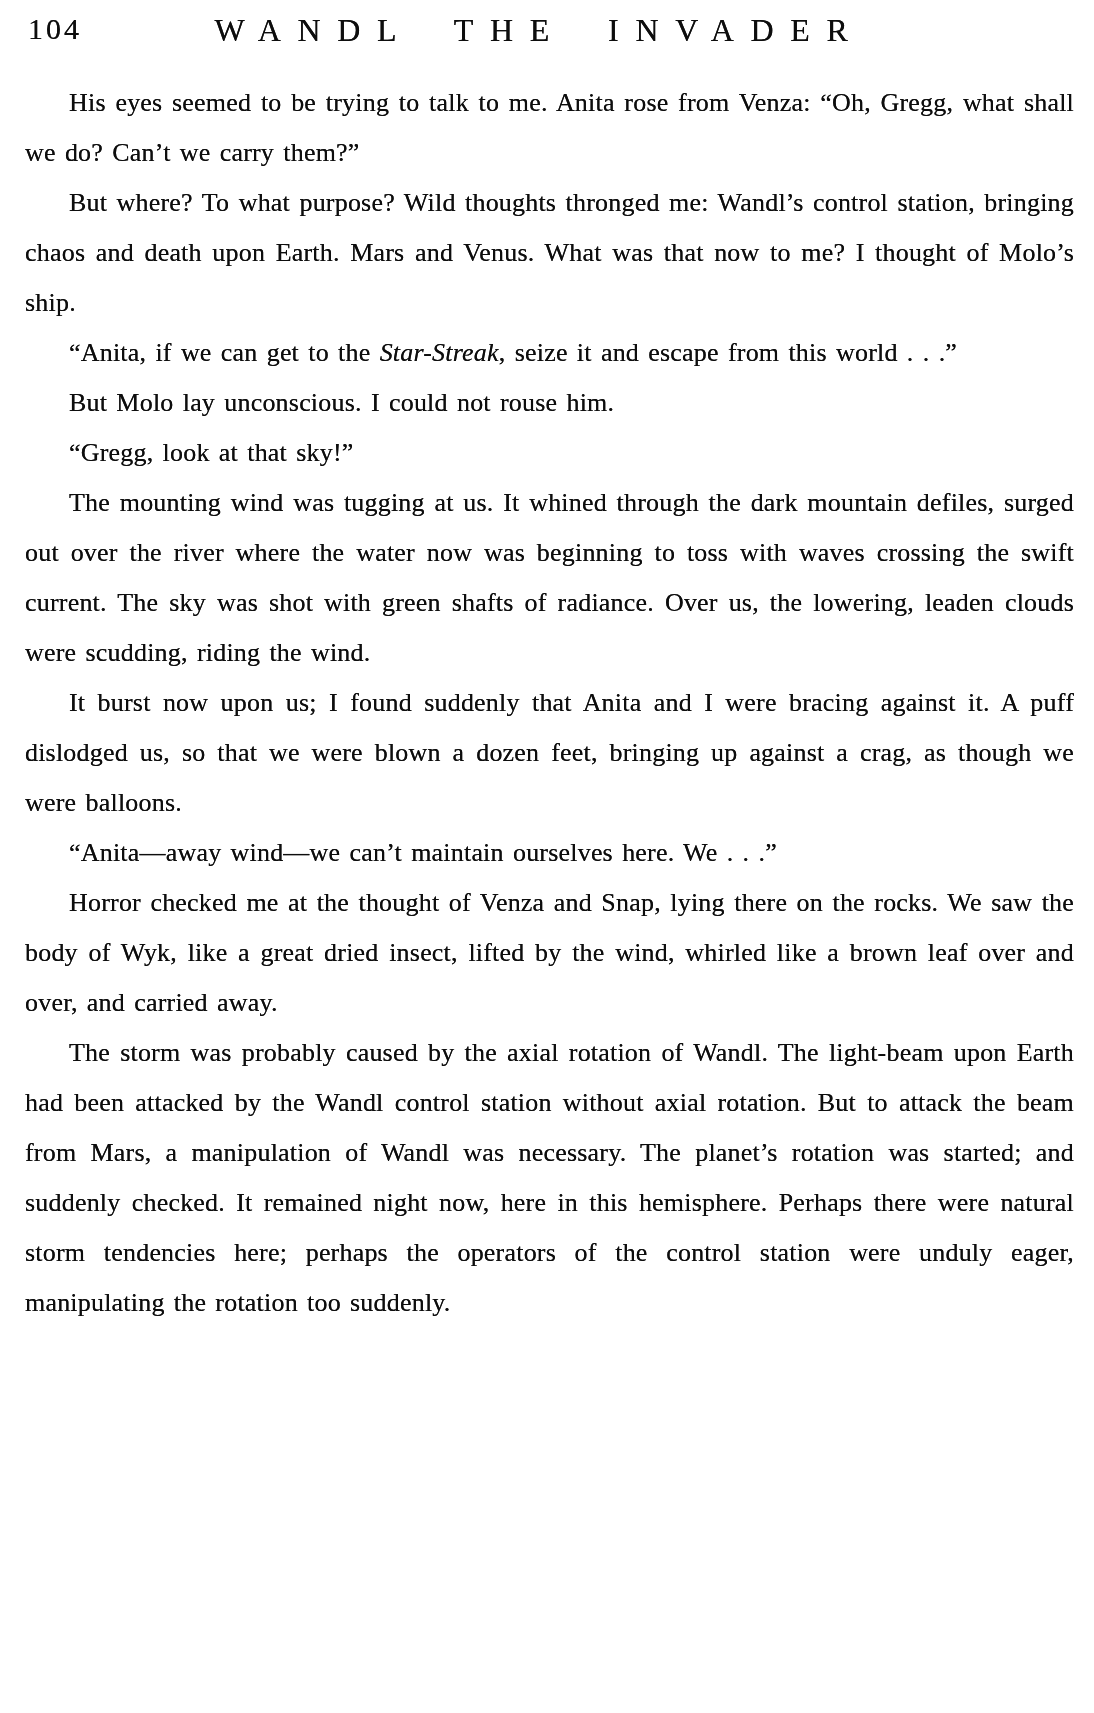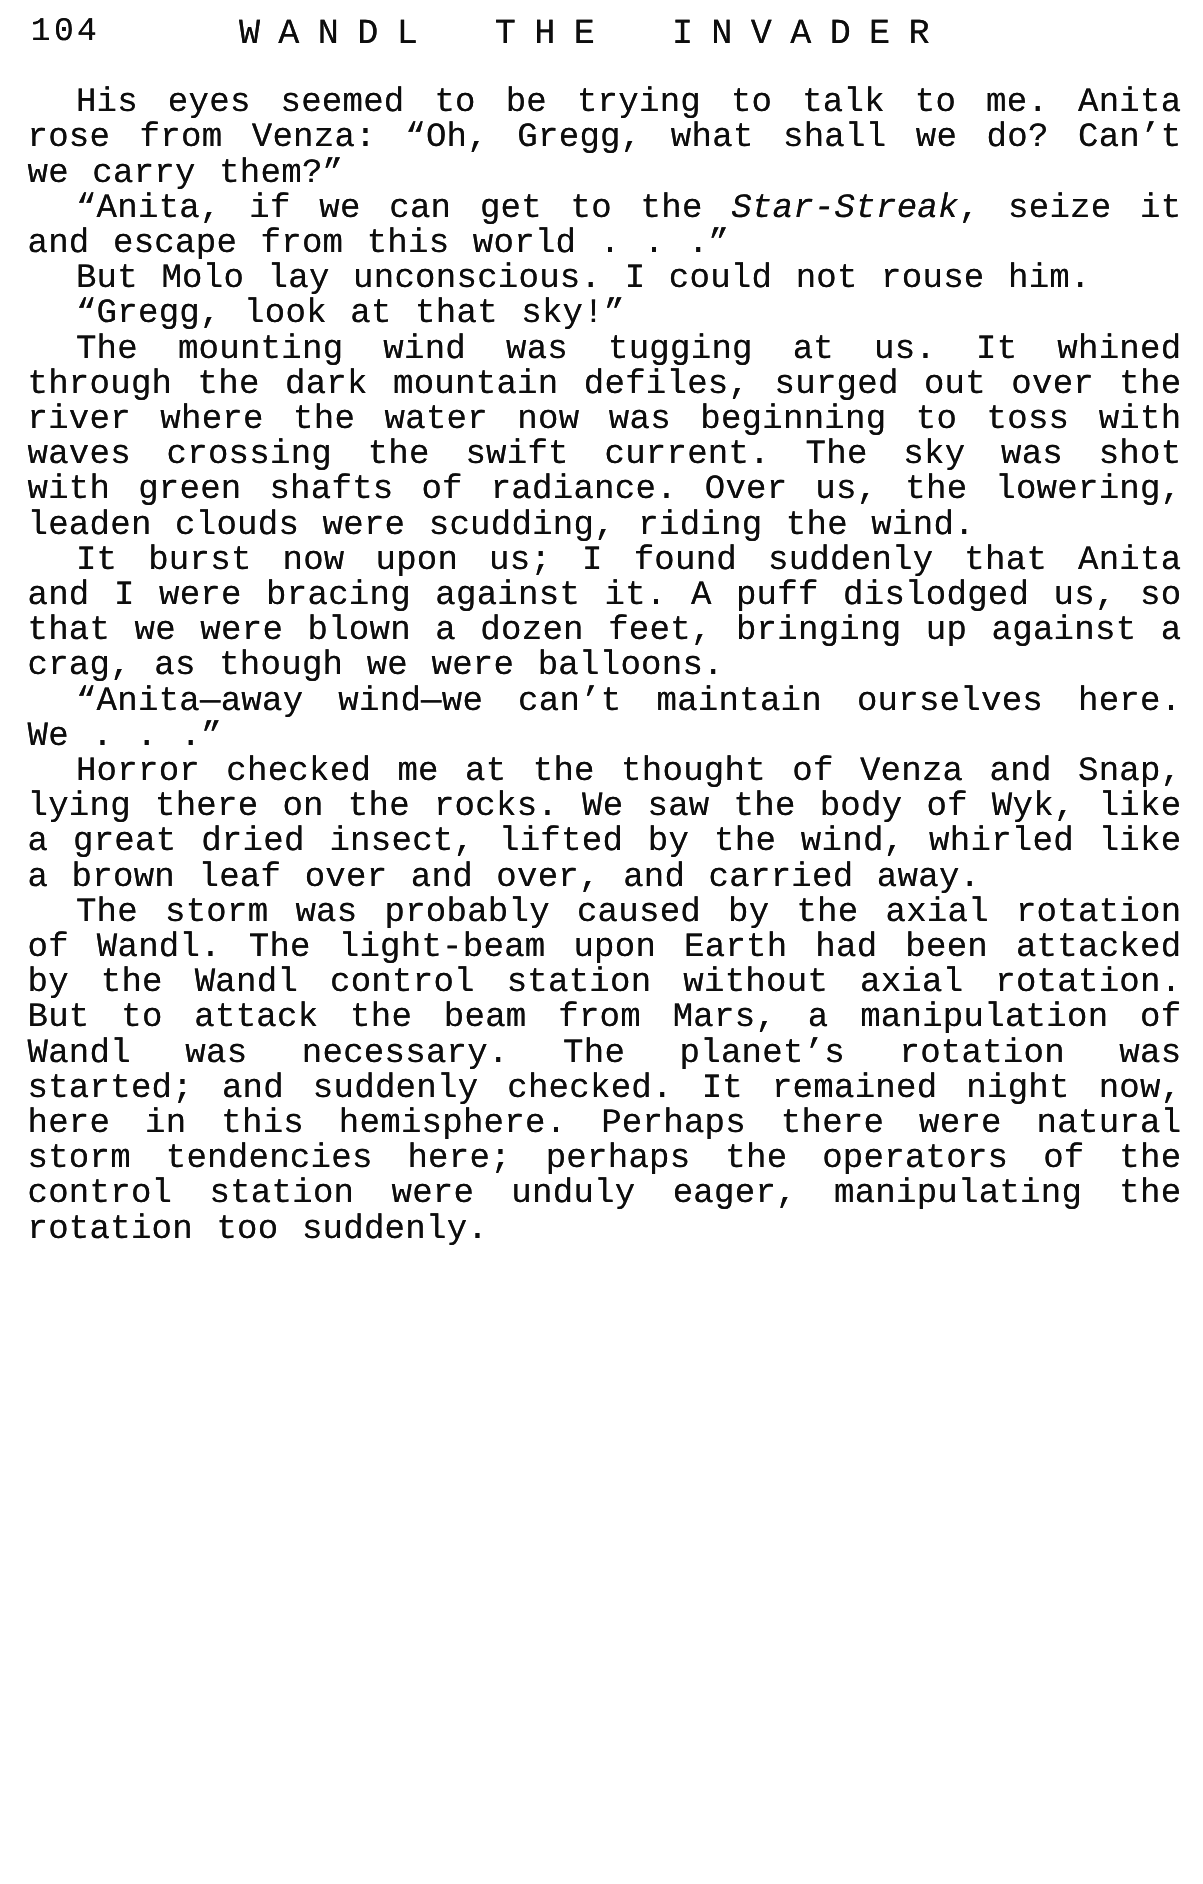--- a/index.html
+++ b/index.html
@@ -7,21 +7,21 @@
     padding: 0;
     background: #ffffff;
   }
   .page {
     position: relative;
     width: 1094px;
     height: 1713px;
     box-sizing: border-box;
     background: #ffffff;
     color: #0d0d0d;
-    font-family: Liberation Mono, monospace;
+    font-family: Liberation Serif, serif;
     padding: 12px 20px 0 25px;
     overflow: hidden;
   }
   
   .running-head {
     position: relative;
     height: 44px;
     margin-bottom: 22px;
   }
   .pagenum {
@@ -39,22 +39,22 @@
     top: 0;
     text-align: center;
     font-size: 32px;
     letter-spacing: 0.52em;
     word-spacing: 0.55em;
     white-space: nowrap;
     text-shadow: 0 0 0.6px rgba(0,0,0,0.85);
   }
   
   .text-block {
-    font-size: 31px;
-    line-height: 32px;
+    font-size: 26px;
+    line-height: 50px;
     text-align: justify;
     text-shadow: 0 0 0.55px rgba(0,0,0,0.8);
   }
   .text-block p {
     margin: 0;
     text-indent: 44px;
     letter-spacing: 0.2px;
     word-spacing: 2.5px;
   }
   .text-block em {
@@ -67,20 +67,21 @@
 
 <div class="page">
 
   <header class="running-head">
     <span class="pagenum">104</span>
     <span class="booktitle">WANDL THE INVADER</span>
   </header>
 
   <main class="text-block">
     <p>His eyes seemed to be trying to talk to me. Anita rose from Venza: “Oh, Gregg, what shall we do? Can’t we carry them?”</p>
+    <p>But where? To what purpose? Wild thoughts thronged me: Wandl’s control station, bringing chaos and death upon Earth. Mars and Venus. What was that now to me? I thought of Molo’s ship.</p>
     <p>
       <span>“Anita, if we can get to the </span><em>Star-Streak</em><span>, seize it and escape from this world . . .”</span>
     </p>
     <p>But Molo lay unconscious. I could not rouse him.</p>
     <p>“Gregg, look at that sky!”</p>
     <p>The mounting wind was tugging at us. It whined through the dark mountain defiles, surged out over the river where the water now was beginning to toss with waves crossing the swift current. The sky was shot with green shafts of radiance. Over us, the lowering, leaden clouds were scudding, riding the wind.</p>
     <p>It burst now upon us; I found suddenly that Anita and I were bracing against it. A puff dislodged us, so that we were blown a dozen feet, bringing up against a crag, as though we were balloons.</p>
     <p>“Anita—away wind—we can’t maintain ourselves here. We . . .”</p>
     <p>Horror checked me at the thought of Venza and Snap, lying there on the rocks. We saw the body of Wyk, like a great dried insect, lifted by the wind, whirled like a brown leaf over and over, and carried away.</p>
     <p>The storm was probably caused by the axial rotation of Wandl. The light-beam upon Earth had been attacked by the Wandl control station without axial rotation. But to attack the beam from Mars, a manipulation of Wandl was necessary. The planet’s rotation was started; and suddenly checked. It remained night now, here in this hemisphere. Perhaps there were natural storm tendencies here; perhaps the operators of the control station were unduly eager, manipulating the rotation too suddenly.</p>

